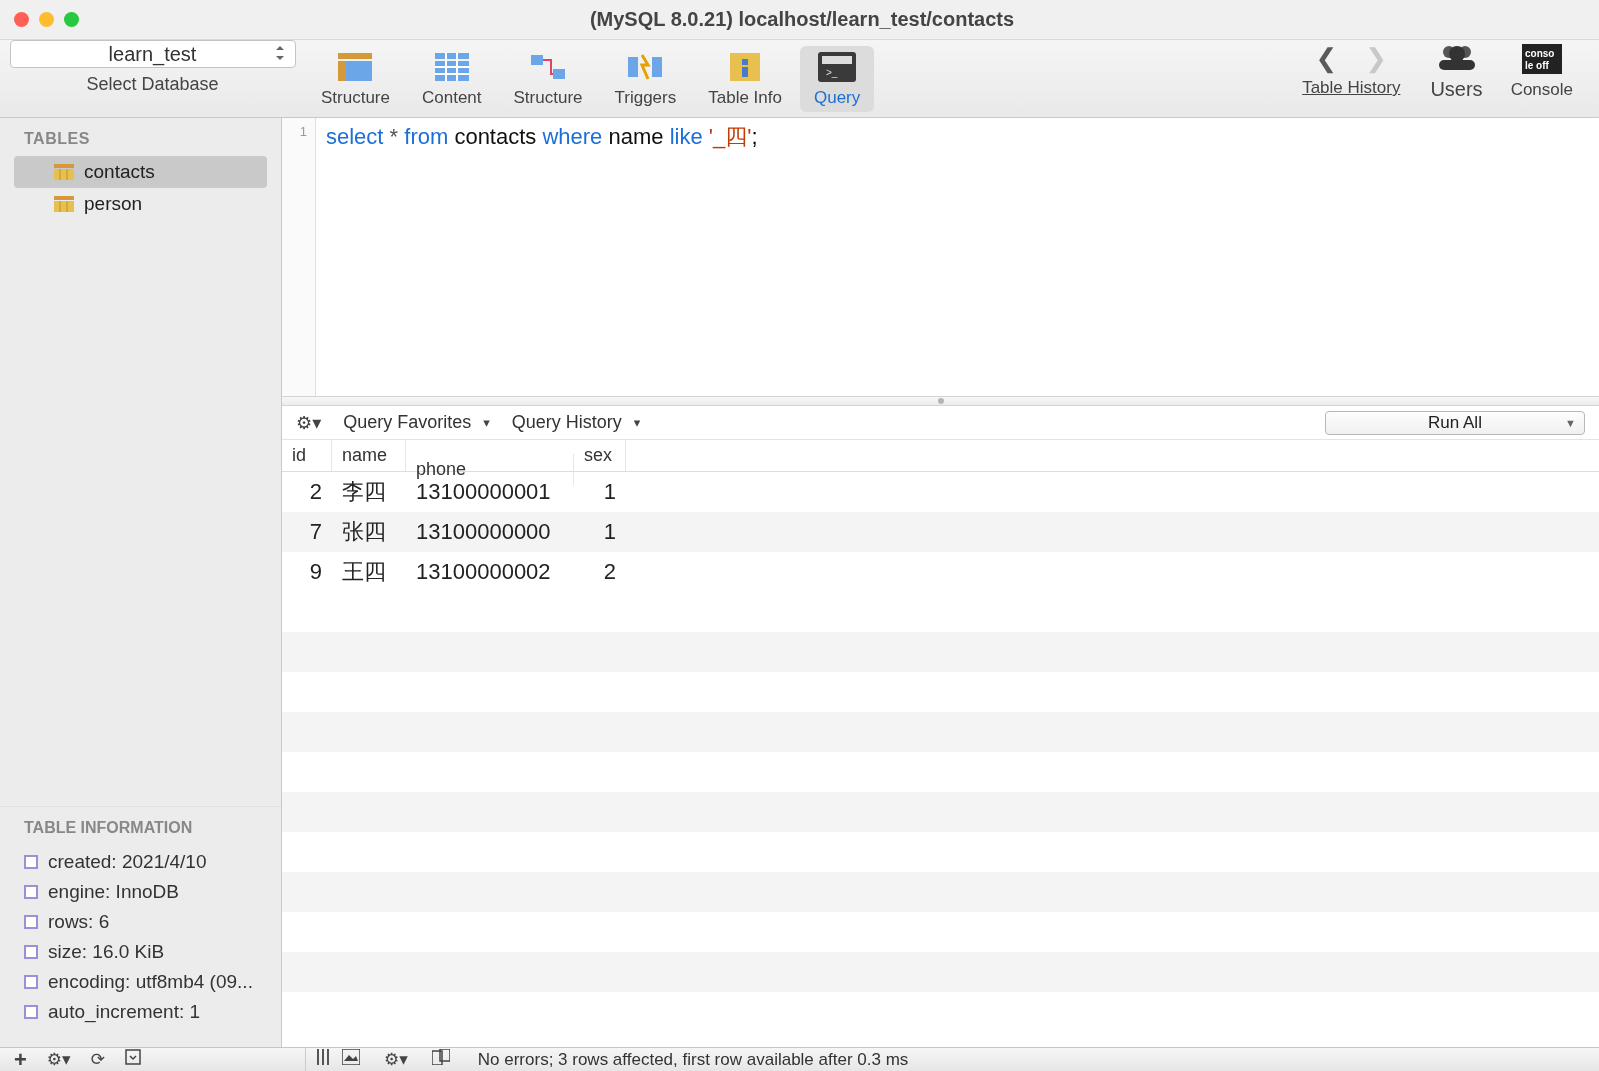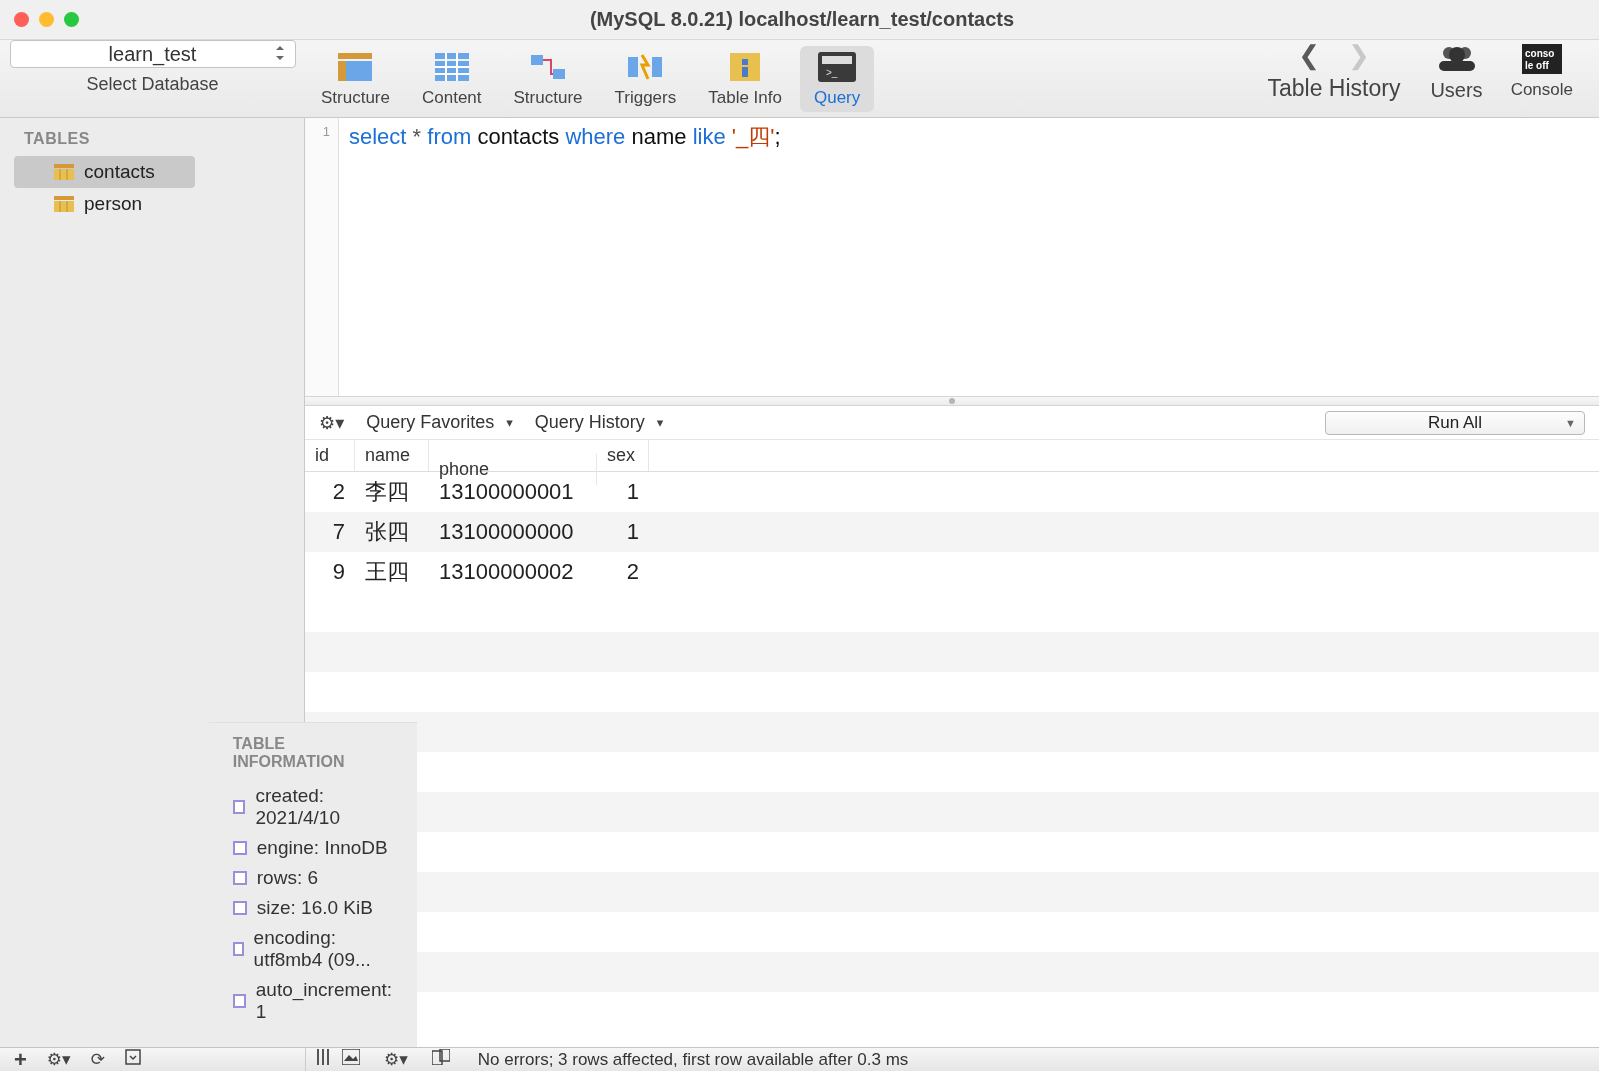--- a/index.html
+++ b/index.html
@@ -31,21 +31,21 @@
 .tool-r { margin-left: auto; display: flex; align-items: stretch; padding-right: 12px; }
 .nav-arrows { display: flex; flex-direction: column; align-items: center; justify-content: center; padding: 0 16px; gap: 4px; }
 .nav-arrows .arrr { display: flex; gap: 28px; font-size: 26px; color: #5a5a5a; }
 .nav-arrows .arrr .disabled { color: #c8c8c8; }
 
 .ricon-entry { display: flex; flex-direction: column; align-items: center; justify-content: center; padding: 0 14px; gap: 4px; }
 .ricon-entry .rbox { width: 42px; height: 34px; display: flex; align-items: center; justify-content: center; }
 
 
 .main { display: flex; height: calc(1071px - 40px - 78px - 24px); }
-.sidebar { width: 305px; background: #ececec; border-right: 1px solid #c9c9c9; display: flex; }
+.sidebar { width: 282px; background: #ececec; border-right: 1px solid #c9c9c9; display: flex; flex-direction: column; }
 .side-top { flex: 0 0 auto; }
 .side-sec-h { font-size: 16px; font-weight: 700; color: #888; padding: 12px 24px 8px; letter-spacing: 0.5px; }
 .table-list { padding: 0 14px; }
 .trow { display: flex; align-items: center; gap: 10px; padding: 5px 40px; border-radius: 4px; font-size: 19px; color: #222; cursor: pointer; }
 .trow.selected { background: #c9c9c9; }
 .table-icon-svg { width: 20px; height: 16px; }
 
 .side-info { margin-top: auto; padding: 12px 24px 20px; border-top: 1px solid #e0e0e0; background: #ececec; position: relative; }
 .side-info .info-h { font-size: 16px; font-weight: 700; color: #888; padding-bottom: 10px; }
 .info-row { display: flex; align-items: center; gap: 10px; font-size: 19px; color: #333; padding: 4px 0; }
@@ -186,21 +186,21 @@
       <div class="tlabel">Query</div>
     </div>
   </div>
 
   <div class="tool-r">
     <div class="nav-arrows">
       <div class="arrr">
         <span>❮</span>
         <span class="disabled">❯</span>
       </div>
-      <div style="font-size:23px;color:#444;">Table History</div>
+      <div style="font-size:17px;color:#444;text-decoration:underline;">Table History</div>
     </div>
     <div class="ricon-entry">
       <div class="rbox">
         <svg width="40" height="30">
             <circle cx="12" cy="10" r="6" fill="#555"></circle>
             <circle cx="28" cy="10" r="6" fill="#555"></circle>
             <circle cx="20" cy="12" r="8" fill="#333"></circle>
             <rect x="2" y="18" width="36" height="10" rx="5" fill="#333"></rect>
           </svg>
       </div>

